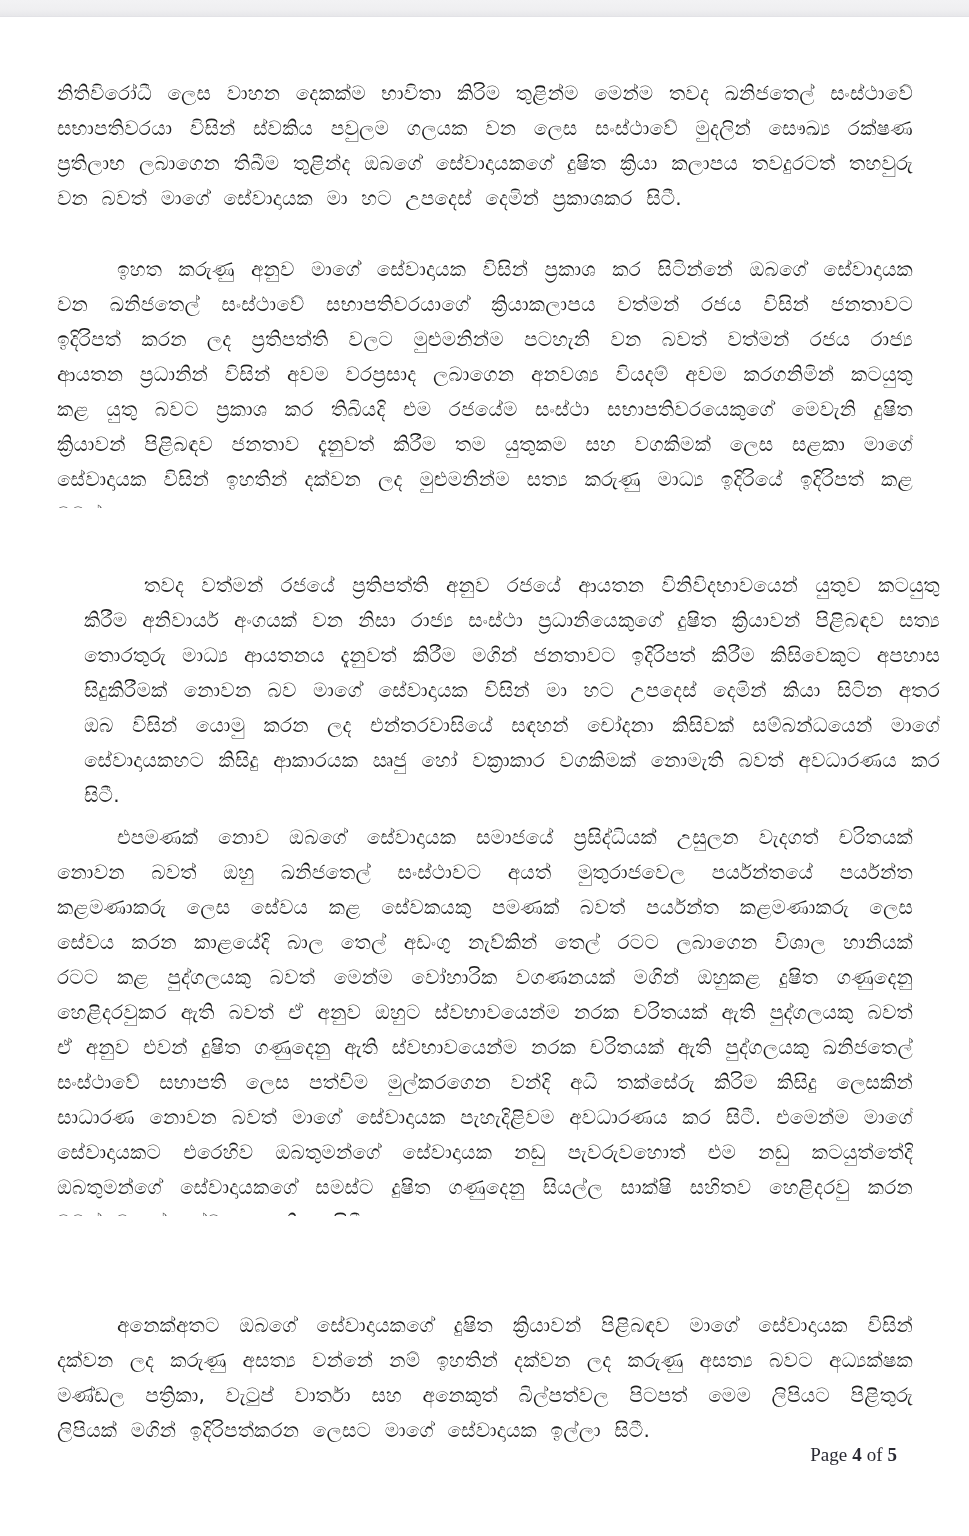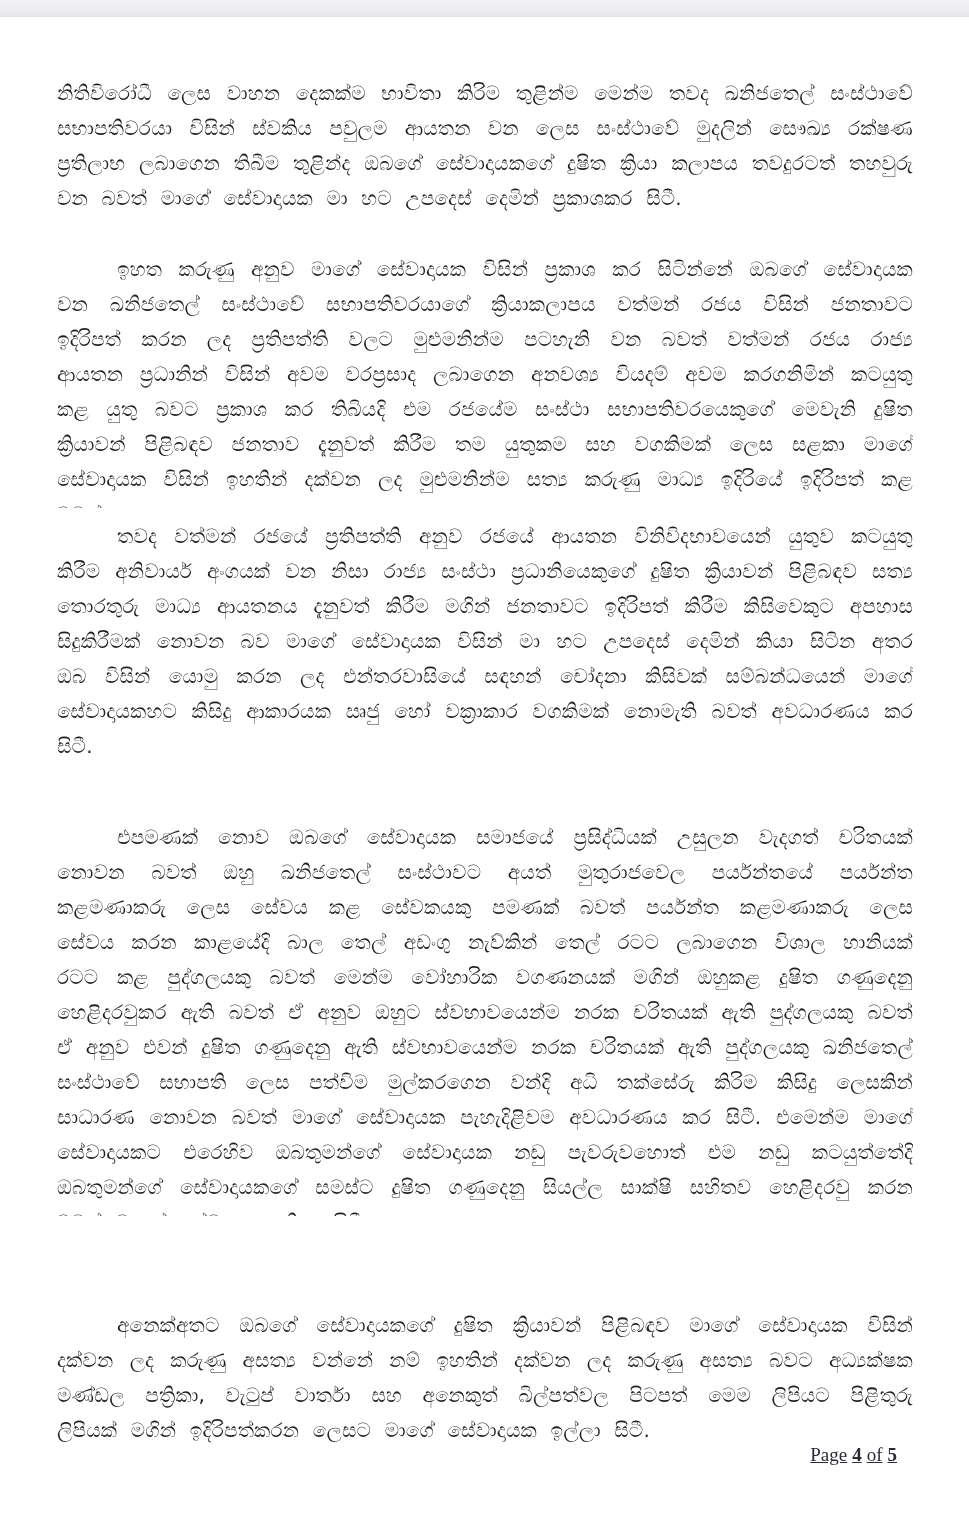--- a/index.html
+++ b/index.html
@@ -44,45 +44,45 @@
     text-indent: 60px;
     word-spacing: 7px;
     letter-spacing: 0.2px;
     color: #1f1f1f;
     overflow: hidden;
     filter: blur(0.3px);
   }
   .para.first { text-indent: 0; }
   .p1 { top: 76px;   height: 150px; }
   .p2 { top: 252px;  height: 256px; }
-  .p3 { top: 519px;  height: 256px; }
+  .p3 { top: 568px;  height: 256px; margin-left: 27px; }
   .p4 { top: 820px;  height: 396px; }
   .p5 { top: 1308px; height: 152px; }
   .page-footer {
     position: absolute;
     top: 1444px;
     right: 72px;
     font-family: "Liberation Serif", serif;
     font-size: 19px;
     color: #2a2a33;
     white-space: nowrap;
   }
-  .page-footer .tok { margin-right: 5px; text-decoration: underline; }
+  .page-footer .tok { margin-right: 5px; }
   .page-footer .tok:last-child { margin-right: 0; }
   .page-footer .num { font-weight: bold; }
 </style>
 </head>
 <body>
 
 <div class="page">
 
   <div class="top-bar"></div>
 
   <div class="letter-body">
-    <p class="para first p1">නිතිවිරෝධී ලෙස වාහන දෙකක්ම භාවිතා කිරිම තුළින්ම මෙන්ම තවද ඛනිජතෙල් සංස්ථාවේ සභාපතිවරයා විසින් ස්වකිය පවුලම ආයතන වන ලෙස සංස්ථාවේ මුදලින් සෞඛ්‍ය රක්ෂණ ප්‍රතිලාභ ලබාගෙන තිබීම තුළින්ද ඔබගේ සේවාදායකගේ දුෂිත ක්‍රියා කලාපය තවදුරටත් තහවුරු වන බවත් මාගේ සේවාදායක මා හට උපදෙස් දෙමින් ප්‍රකාශකර සිටී.</p>
+    <p class="para first p1">නිතිවිරෝධී ලෙස වාහන දෙකක්ම භාවිතා කිරිම තුළින්ම මෙන්ම තවද ඛනිජතෙල් සංස්ථාවේ සභාපතිවරයා විසින් ස්වකිය පවුලම ගලයක වන ලෙස සංස්ථාවේ මුදලින් සෞඛ්‍ය රක්ෂණ ප්‍රතිලාභ ලබාගෙන තිබීම තුළින්ද ඔබගේ සේවාදායකගේ දුෂිත ක්‍රියා කලාපය තවදුරටත් තහවුරු වන බවත් මාගේ සේවාදායක මා හට උපදෙස් දෙමින් ප්‍රකාශකර සිටී.</p>
     <p class="para p2">ඉහත කරුණු අනුව මාගේ සේවාදායක විසින් ප්‍රකාශ කර සිටින්නේ ඔබගේ සේවාදායක වන ඛනිජතෙල් සංස්ථාවේ සභාපතිවරයාගේ ක්‍රියාකලාපය වත්මන් රජය විසින් ජනතාවට ඉදිරිපත් කරන ලද ප්‍රතිපත්ති වලට මුළුමනින්ම පටහැනි වන බවත් වත්මන් රජය රාජ්‍ය ආයතන ප්‍රධානින් විසින් අවම වරප්‍රසාද ලබාගෙන අනවශ්‍ය වියදම් අවම කරගනිමින් කටයුතු කළ යුතු බවට ප්‍රකාශ කර තිබියදි එම රජයේම සංස්ථා සභාපතිවරයෙකුගේ මෙවැනි දුෂිත ක්‍රියාවන් පිළිබඳව ජනතාව දැනුවත් කිරීම තම යුතුකම සහ වගකිමක් ලෙස සළකා මාගේ සේවාදායක විසින් ඉහතින් දක්වන ලද මුළුමනින්ම සත්‍ය කරුණු මාධ්‍ය ඉදිරියේ ඉදිරිපත් කළ බවත්ය.</p>
     <p class="para p3">තවද වත්මන් රජයේ ප්‍රතිපත්ති අනුව රජයේ ආයතන විනිවිදභාවයෙන් යුතුව කටයුතු කිරීම අනිවාර්ය අංගයක් වන නිසා රාජ්‍ය සංස්ථා ප්‍රධානියෙකුගේ දුෂිත ක්‍රියාවන් පිළිබඳව සත්‍ය තොරතුරු මාධ්‍ය ආයතනය දැනුවත් කිරීම මගින් ජනතාවට ඉදිරිපත් කිරීම කිසිවෙකුට අපහාස සිදුකිරීමක් නොවන බව මාගේ සේවාදායක විසින් මා හට උපදෙස් දෙමින් කියා සිටින අතර ඔබ විසින් යොමු කරන ලද එන්තරවාසියේ සඳහන් චෝදනා කිසිවක් සම්බන්ධයෙන් මාගේ සේවාදායකහට කිසිදු ආකාරයක ඍජු හෝ වක්‍රාකාර වගකිමක් නොමැති බවත් අවධාරණය කර සිටී.</p>
     <p class="para p4">එපමණක් නොව ඔබගේ සේවාදායක සමාජයේ ප්‍රසිද්ධියක් උසුලන වැදගත් චරිතයක් නොවන බවත් ඔහු ඛනිජතෙල් සංස්ථාවට අයත් මුතුරාජවෙල පර්යන්තයේ පර්යන්ත කළමණාකරු ලෙස සේවය කළ සේවකයකු පමණක් බවත් පර්යන්ත කළමණාකරු ලෙස සේවය කරන කාළයේදි බාල තෙල් අඩංගු නැව්කින් තෙල් රටට ලබාගෙන විශාල හානියක් රටට කළ පුද්ගලයකු බවත් මෙන්ම වෝහාරික වගණනයක් මගින් ඔහුකළ දුෂිත ගණුදෙනු හෙළිදරවුකර ඇති බවත් ඒ අනුව ඔහුට ස්වභාවයෙන්ම නරක චරිතයක් ඇති පුද්ගලයකු බවත් ඒ අනුව එවන් දුෂිත ගණුදෙනු ඇති ස්වභාවයෙන්ම නරක චරිතයක් ඇති පුද්ගලයකු ඛනිජතෙල් සංස්ථාවේ සභාපති ලෙස පත්විම මුල්කරගෙන වන්දි අධි තක්සේරු කිරිම කිසිදු ලෙසකින් සාධාරණ නොවන බවත් මාගේ සේවාදායක පැහැදිළිවම අවධාරණය කර සිටී. එමෙන්ම මාගේ සේවාදායකට එරෙහිව ඔබතුමන්ගේ සේවාදායක නඩු පැවරුවහොත් එම නඩු කටයුත්තේදි ඔබතුමන්ගේ සේවාදායකගේ සමස්ට දුෂිත ගණුදෙනු සියල්ල සාක්ෂි සහිතව හෙළිදරවු කරන බවත් මාගේ සේවාදායක කියා සිටී.</p>
     <p class="para p5">අනෙක්අතට ඔබගේ සේවාදායකගේ දුෂිත ක්‍රියාවන් පිළිබඳව මාගේ සේවාදායක විසින් දක්වන ලද කරුණු අසත්‍ය වන්නේ නම් ඉහතින් දක්වන ලද කරුණු අසත්‍ය බවට අධ්‍යක්ෂක මණ්ඩල පත්‍රිකා, වැටුප් වාර්තා සහ අනෙකුත් බිල්පත්වල පිටපත් මෙම ලිපියට පිළිතුරු ලිපියක් මගින් ඉදිරිපත්කරන ලෙසට මාගේ සේවාදායක ඉල්ලා සිටී.</p>
   </div>
 
   <div class="page-footer">
     <span class="tok">Page</span><span class="tok num">4</span><span class="tok">of</span><span class="tok num">5</span>
   </div>
 

